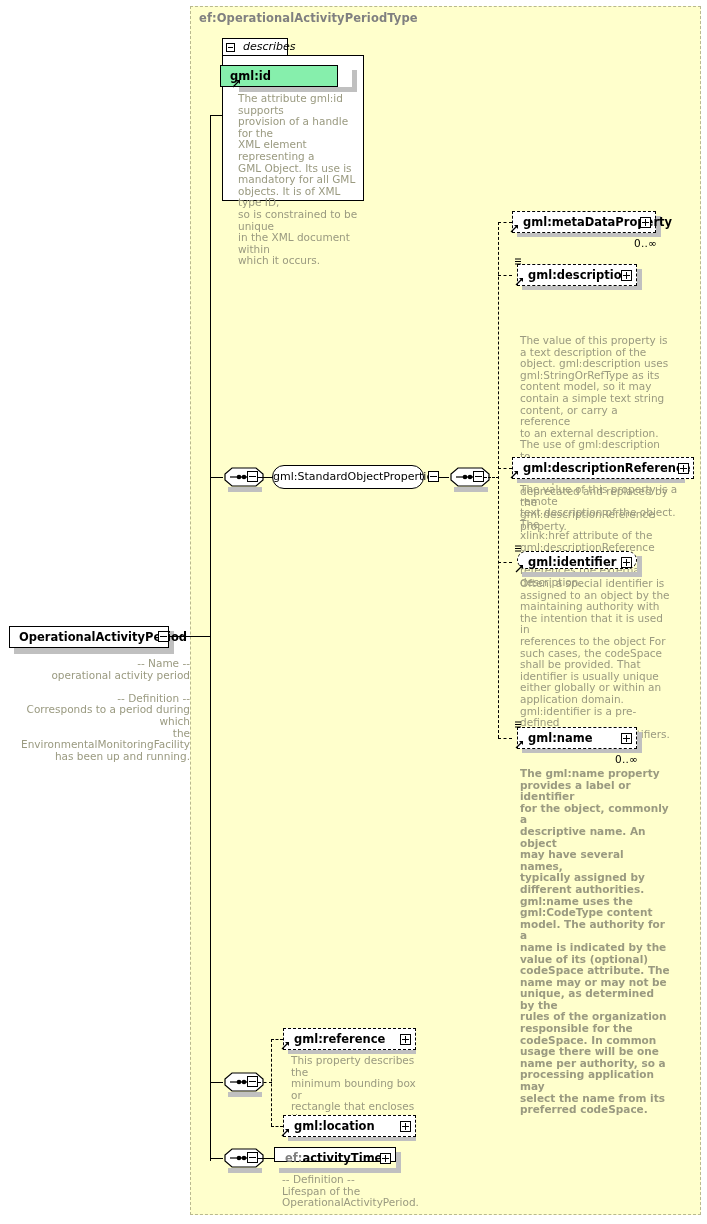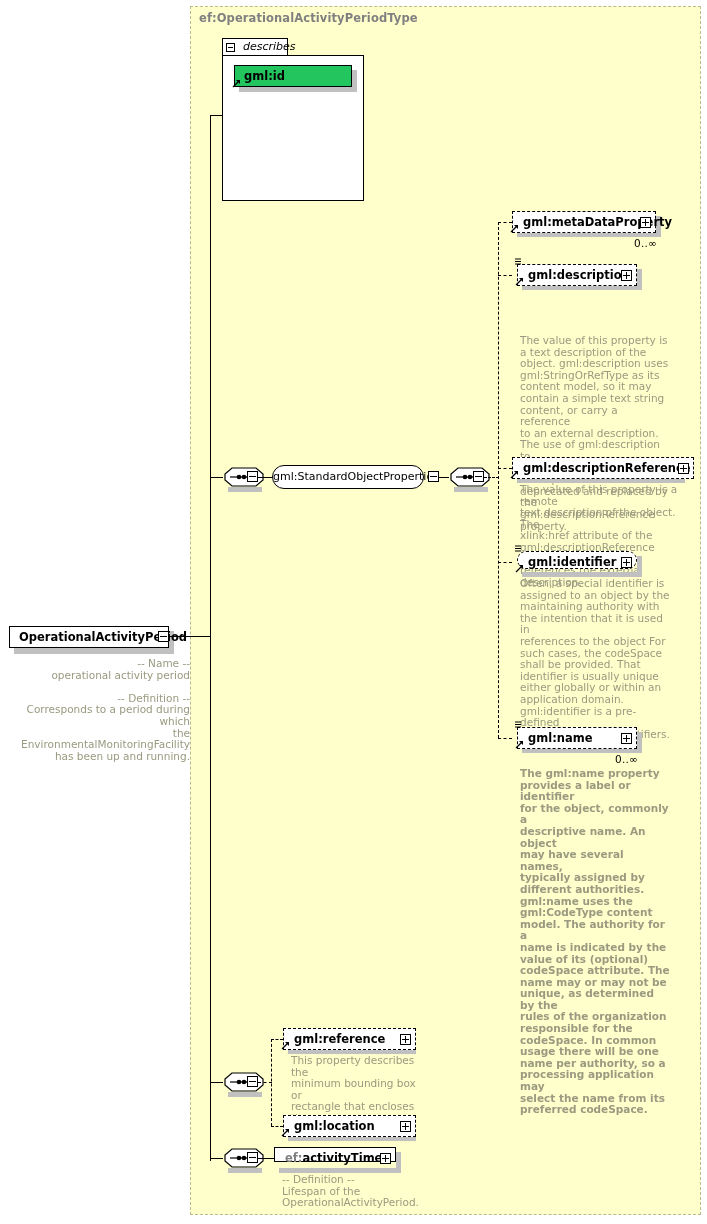--- a/index.html
+++ b/index.html
@@ -34,22 +34,22 @@
   .attr-tab .minus:after{
     content:"";position:absolute;left:1px;top:3px;width:5px;height:1px;background:#000;
   }
   .attr-body{
     position:absolute;left:222px;top:55px;width:142px;height:146px;
     background:#ffffff;border:1px solid #000;box-sizing:border-box;
   }
 
   
   .attr-el{
-    position:absolute;left:234px;top:65px;width:118px;height:22px;
-    background:#22c55e;border:1px solid #000;box-sizing:border-box;
+    position:absolute;left:220px;top:65px;width:118px;height:22px;
+    background:#86efac;border:1px solid #000;box-sizing:border-box;
   }
   .attr-el .lbl{
     position:absolute;left:9px;top:3px;font-size:11.5px;font-weight:bold;color:#000;
   }
 
   
   .el{
     position:absolute;box-sizing:border-box;background:#ffffff;
     border:1px solid #000;
   }
@@ -156,20 +156,29 @@
 
   <div class="bshadow" style="left:239px;top:87px;width:118px;height:5px;"></div>
   <div class="bshadow" style="left:352px;top:70px;width:5px;height:22px;"></div>
   <div class="attr-el">
     <span class="lbl">gml:id</span>
   </div>
   <svg class="refarrow" style="left:232px;top:79px;" viewBox="0 0 9 9">
     <path d="M1 8 L7 2" stroke="#000" stroke-width="1.3" fill="none"></path>
     <path d="M8 1 L8 5 L4 1 Z" fill="#000"></path>
   </svg>
+  <div class="note" style="left:238px;top:93px;width:120px;">The attribute gml:id supports
+provision of a handle for the
+XML element representing a
+GML Object. Its use is
+mandatory for all GML
+objects. It is of XML type ID,
+so is constrained to be unique
+in the XML document within
+which it occurs.</div>
 
   <div class="hline" style="left:210px;top:477px;width:13px;"></div>
   <svg class="seq" style="left:222px;top:465px;" viewBox="0 0 44 24">
     <path d="M10 3 L34 3 L41 9 L41 15 L34 21 L10 21 L3 15 L3 9 Z" fill="#fff" stroke="#000" stroke-width="1.2"></path>
     <line x1="8" y1="12" x2="36" y2="12" stroke="#000" stroke-width="1.2"></line>
     <circle cx="17" cy="12" r="2.3" fill="#000"></circle>
     <circle cx="22" cy="12" r="2.3" fill="#000"></circle>
     <circle cx="27" cy="12" r="2.3" fill="#000"></circle>
   </svg>
   <div class="bshadow" style="left:228px;top:487px;width:34px;height:5px;"></div>

